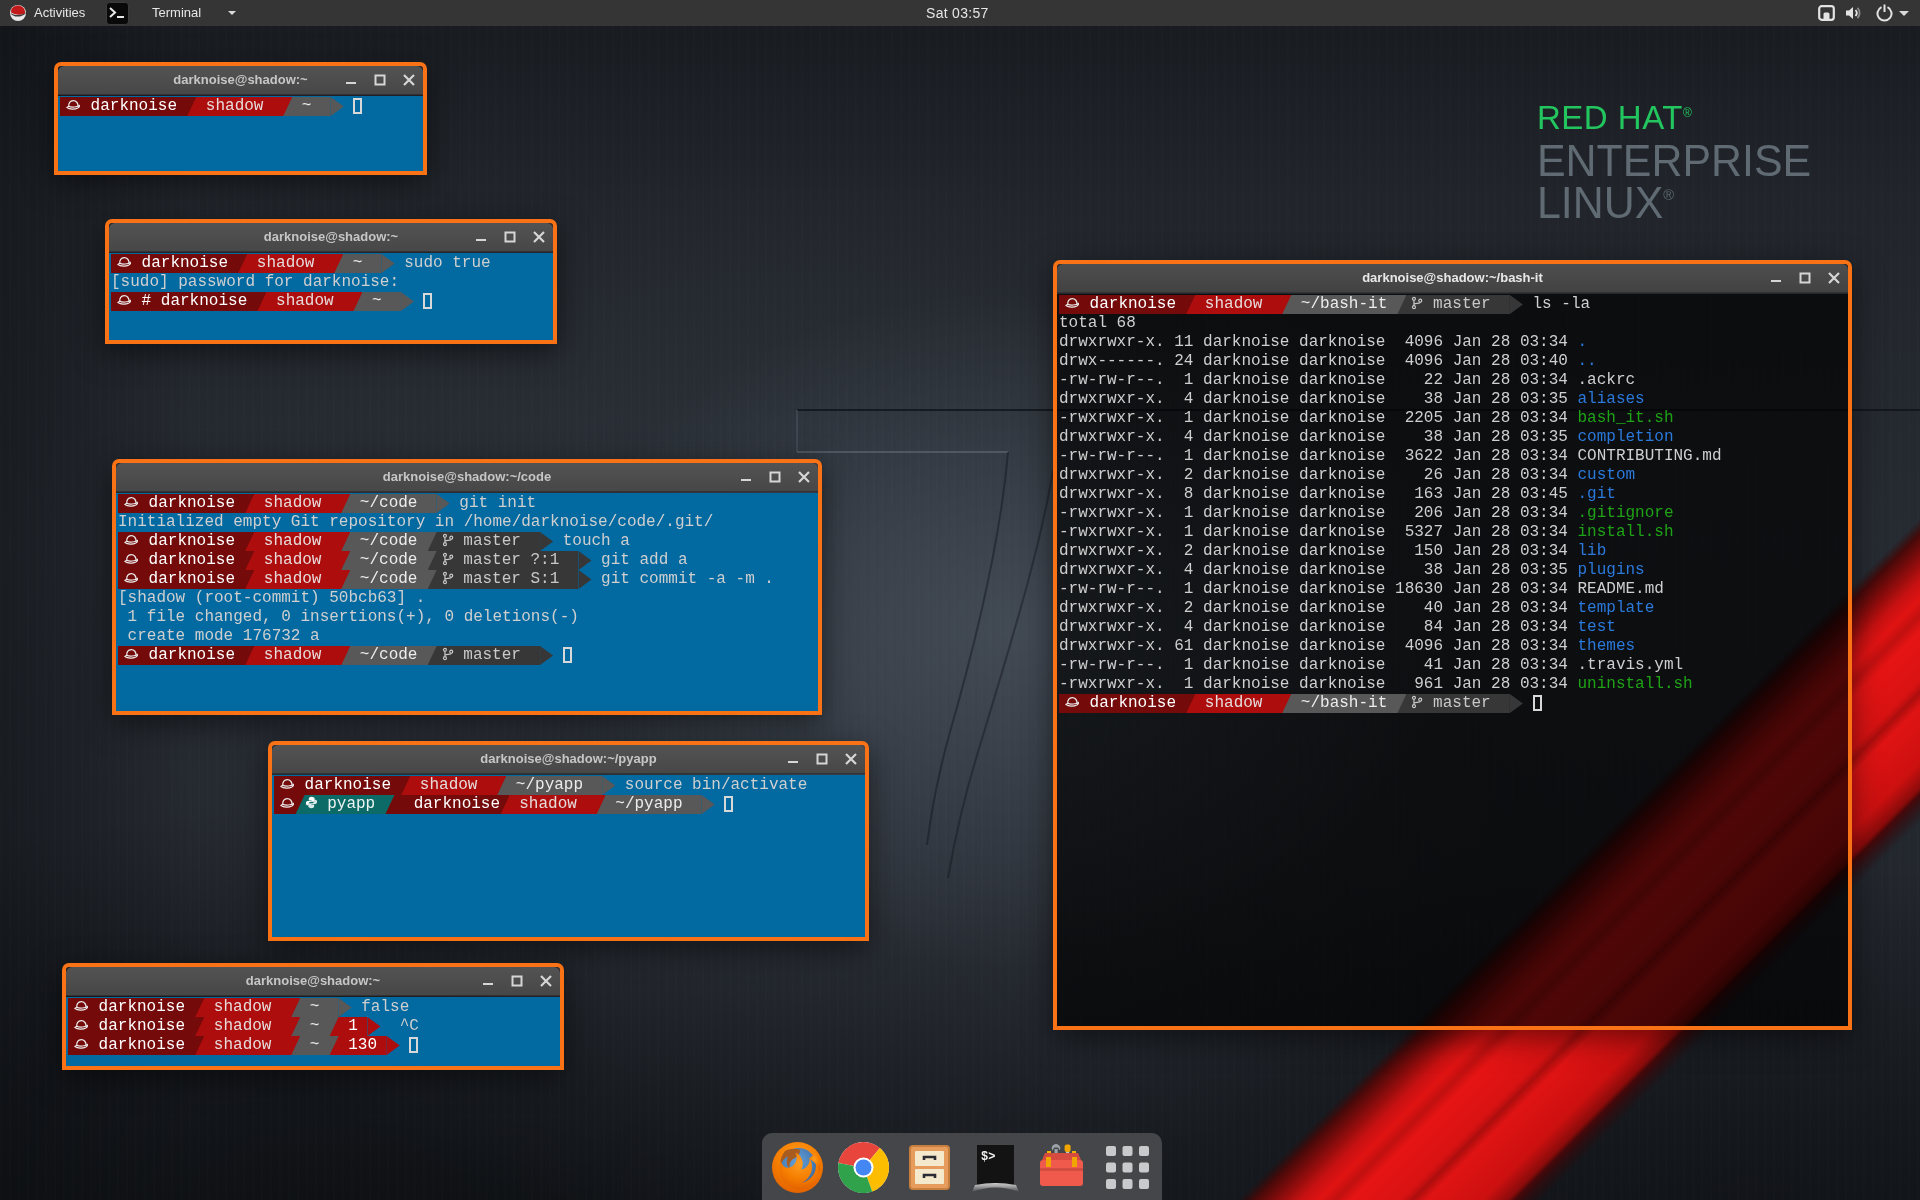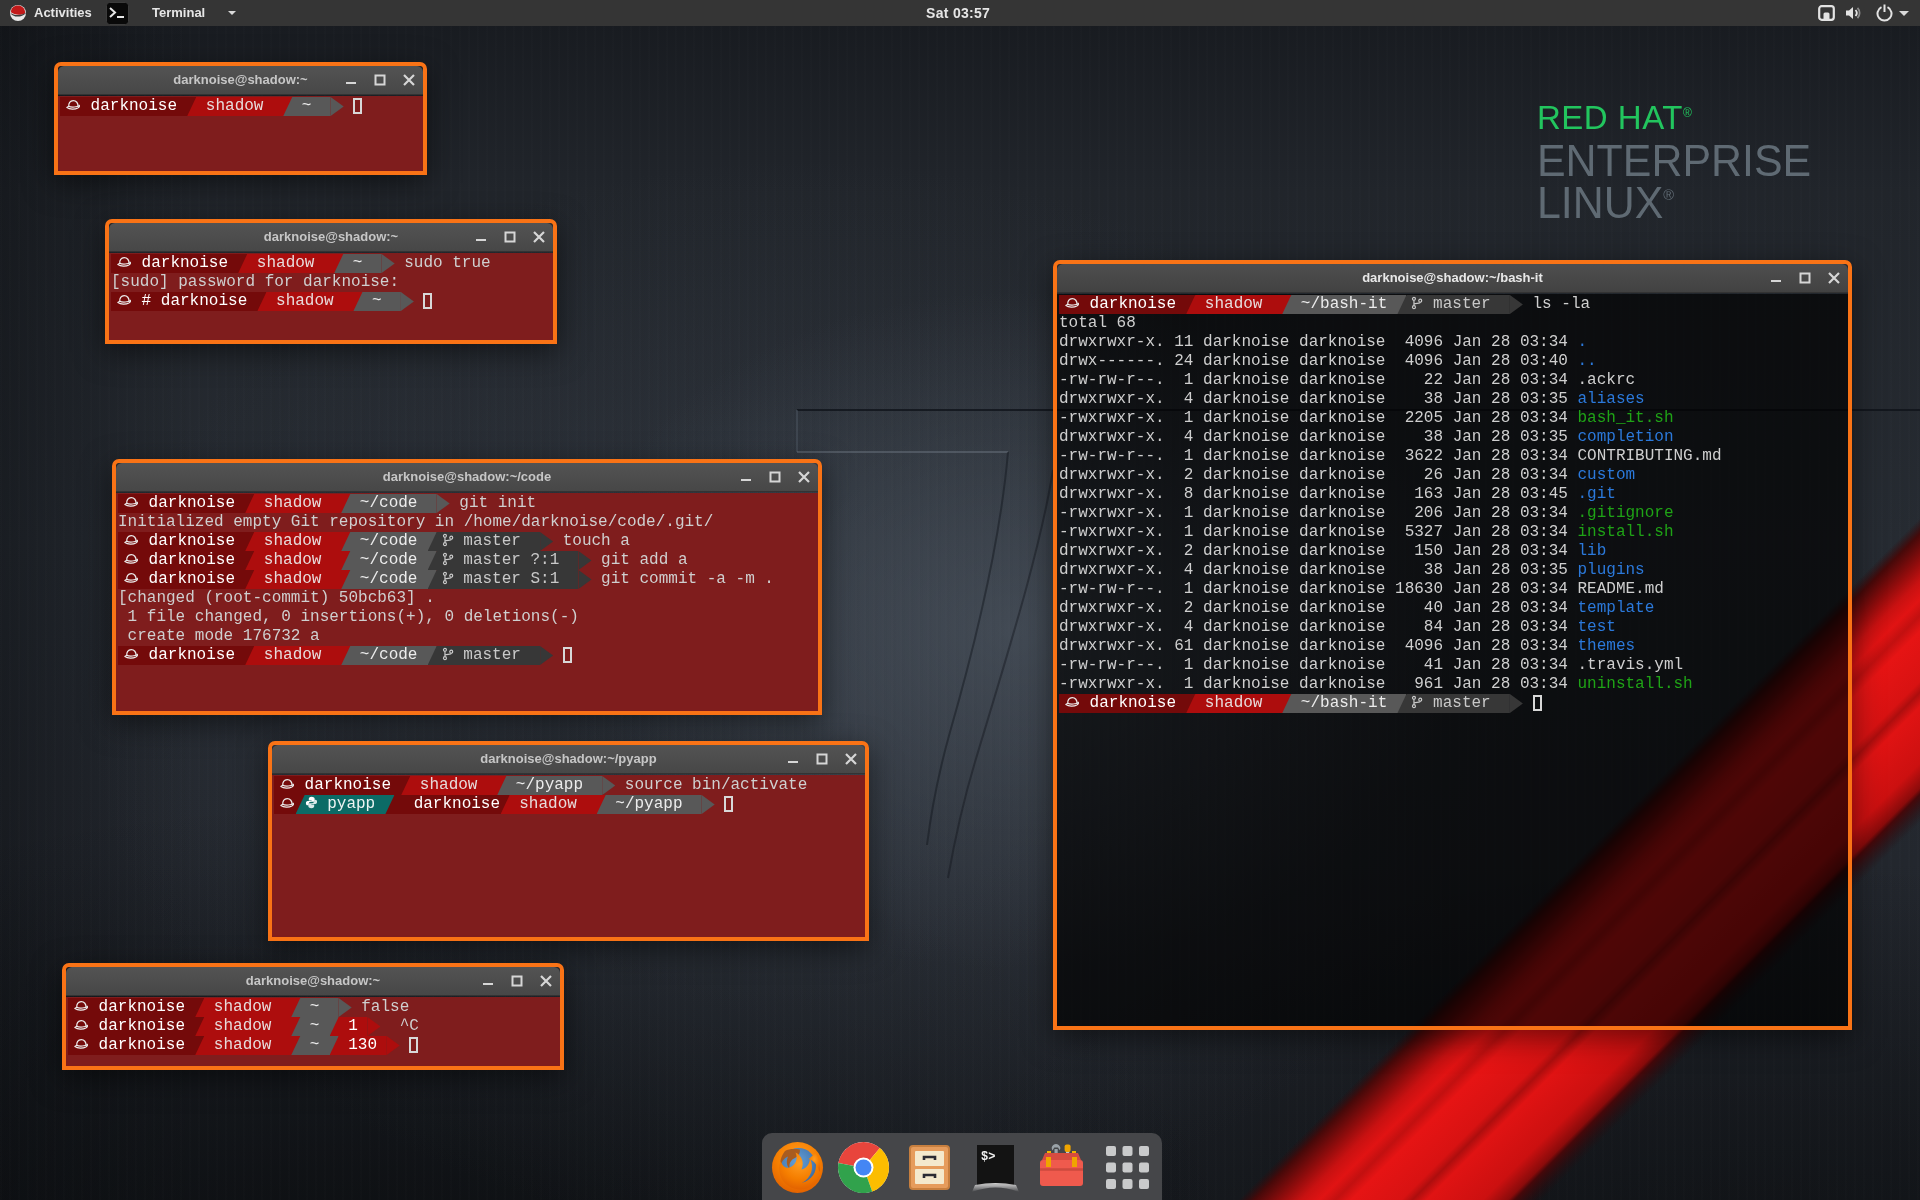--- a/index.html
+++ b/index.html
@@ -13,27 +13,27 @@
   linear-gradient(180deg, #171a1f 0%, #21252b 16%, #262b32 45%, #23272e 72%, #181b20 100%);}
 #tex{position:absolute;inset:0;background:repeating-linear-gradient(90deg,rgba(255,255,255,.008) 0 2px,rgba(0,0,0,.01) 2px 5px,rgba(0,0,0,0) 5px 9px)}
 #rh{position:absolute;left:1537px;top:103px;color:#5f6a73}
 #rh .b{font-size:33px;font-weight:normal;letter-spacing:0.5px;color:#22c55e;line-height:29px}
 #rh .t{font-size:44px;letter-spacing:0px;transform:scaleX(.975);transform-origin:0 0;line-height:42px}
 #rh sup{font-size:12px;vertical-align:0;position:relative;top:-12px}
 svg{display:block}
 .abs{position:absolute}
 
 #bar{position:absolute;left:0;top:0;width:1920px;height:26px;background:#353535;color:#e6e6e6;z-index:50}
-#bar .it{position:absolute;top:0;height:26px;line-height:26px;font-size:13px;font-weight:bold}
+#bar .it{position:absolute;top:0;height:26px;line-height:26px;font-size:13px;font-weight:normal}
 
 .win{position:absolute;border:4px solid #f97316;border-radius:7px 7px 0 0;box-shadow:0 8px 30px rgba(0,0,0,.5)}
 .tb{height:29px;background:linear-gradient(#535353,#474747);border-bottom:1px solid #333;border-radius:6px 6px 0 0;text-align:center;font-size:13px;font-weight:bold;color:#c6c6c6;line-height:28px;position:relative}
 .focus .tb{background:linear-gradient(#4e4e4e,#424242);color:#e8e8e8}
 .wb{position:absolute;top:0;width:28px;height:28px}
-.tc{position:absolute;left:0;right:0;bottom:0;top:30px;background:#7f1d1d;font:16px/19px "Liberation Mono",monospace;color:#cfcfcf;padding:1px 0 0 2px;overflow:hidden}
+.tc{position:absolute;left:0;right:0;bottom:0;top:30px;background:#0369a1;font:16px/19px "Liberation Mono",monospace;color:#cfcfcf;padding:1px 0 0 2px;overflow:hidden}
 .focus .tc{background:rgba(0,0,0,.66)}
 .r{height:19px;white-space:pre}
 .sg{display:inline-block;height:19px;vertical-align:top}
 .p1{padding-left:6px}
 .ps{margin-left:-9px;padding-left:9px;-webkit-clip-path:polygon(9px 0,100% 0,100% 100%,0 100%);clip-path:polygon(9px 0,100% 0,100% 100%,0 100%)}
 .cu{background:#740a0a;color:#fff}
 .ch{background:#ad0d0d;color:#e7dbdb}
 .cp{background:#585858;color:#ececec}
 .cg{background:#373737;color:#c9c9c9}
 .ce{background:#ad0d0d;color:#fff}
@@ -190,21 +190,21 @@
   <div class="r"><span class="sg p1 cu"><svg class="ph">
             <use href="#hat"></use>
           </svg>&nbsp;<b>darknoise</b>&nbsp;&nbsp;</span><span class="sg ps ch">&nbsp;shadow&nbsp;&nbsp;&nbsp;</span><span class="sg ps cp">&nbsp;~/code&nbsp;&nbsp;</span><span class="sg ps cg"><svg class="pg">
             <use href="#git"></use>
           </svg>&nbsp;master ?:1&nbsp;&nbsp;</span><span class="arr a4"></span> git add a</div>
   <div class="r"><span class="sg p1 cu"><svg class="ph">
             <use href="#hat"></use>
           </svg>&nbsp;<b>darknoise</b>&nbsp;&nbsp;</span><span class="sg ps ch">&nbsp;shadow&nbsp;&nbsp;&nbsp;</span><span class="sg ps cp">&nbsp;~/code&nbsp;&nbsp;</span><span class="sg ps cg"><svg class="pg">
             <use href="#git"></use>
           </svg>&nbsp;master S:1&nbsp;&nbsp;</span><span class="arr a4"></span> git commit -a -m .</div>
-  <div class="r">[changed (root-commit) 50bcb63] .</div>
+  <div class="r">[shadow (root-commit) 50bcb63] .</div>
   <div class="r"> 1 file changed, 0 insertions(+), 0 deletions(-)</div>
   <div class="r"> create mode 176732 a</div>
   <div class="r"><span class="sg p1 cu"><svg class="ph">
             <use href="#hat"></use>
           </svg>&nbsp;<b>darknoise</b>&nbsp;&nbsp;</span><span class="sg ps ch">&nbsp;shadow&nbsp;&nbsp;&nbsp;</span><span class="sg ps cp">&nbsp;~/code&nbsp;&nbsp;</span><span class="sg ps cg"><svg class="pg">
             <use href="#git"></use>
           </svg>&nbsp;master&nbsp;&nbsp;</span><span class="arr a4"></span> <span class="cur"></span></div>
  </div>
 </div>
 

